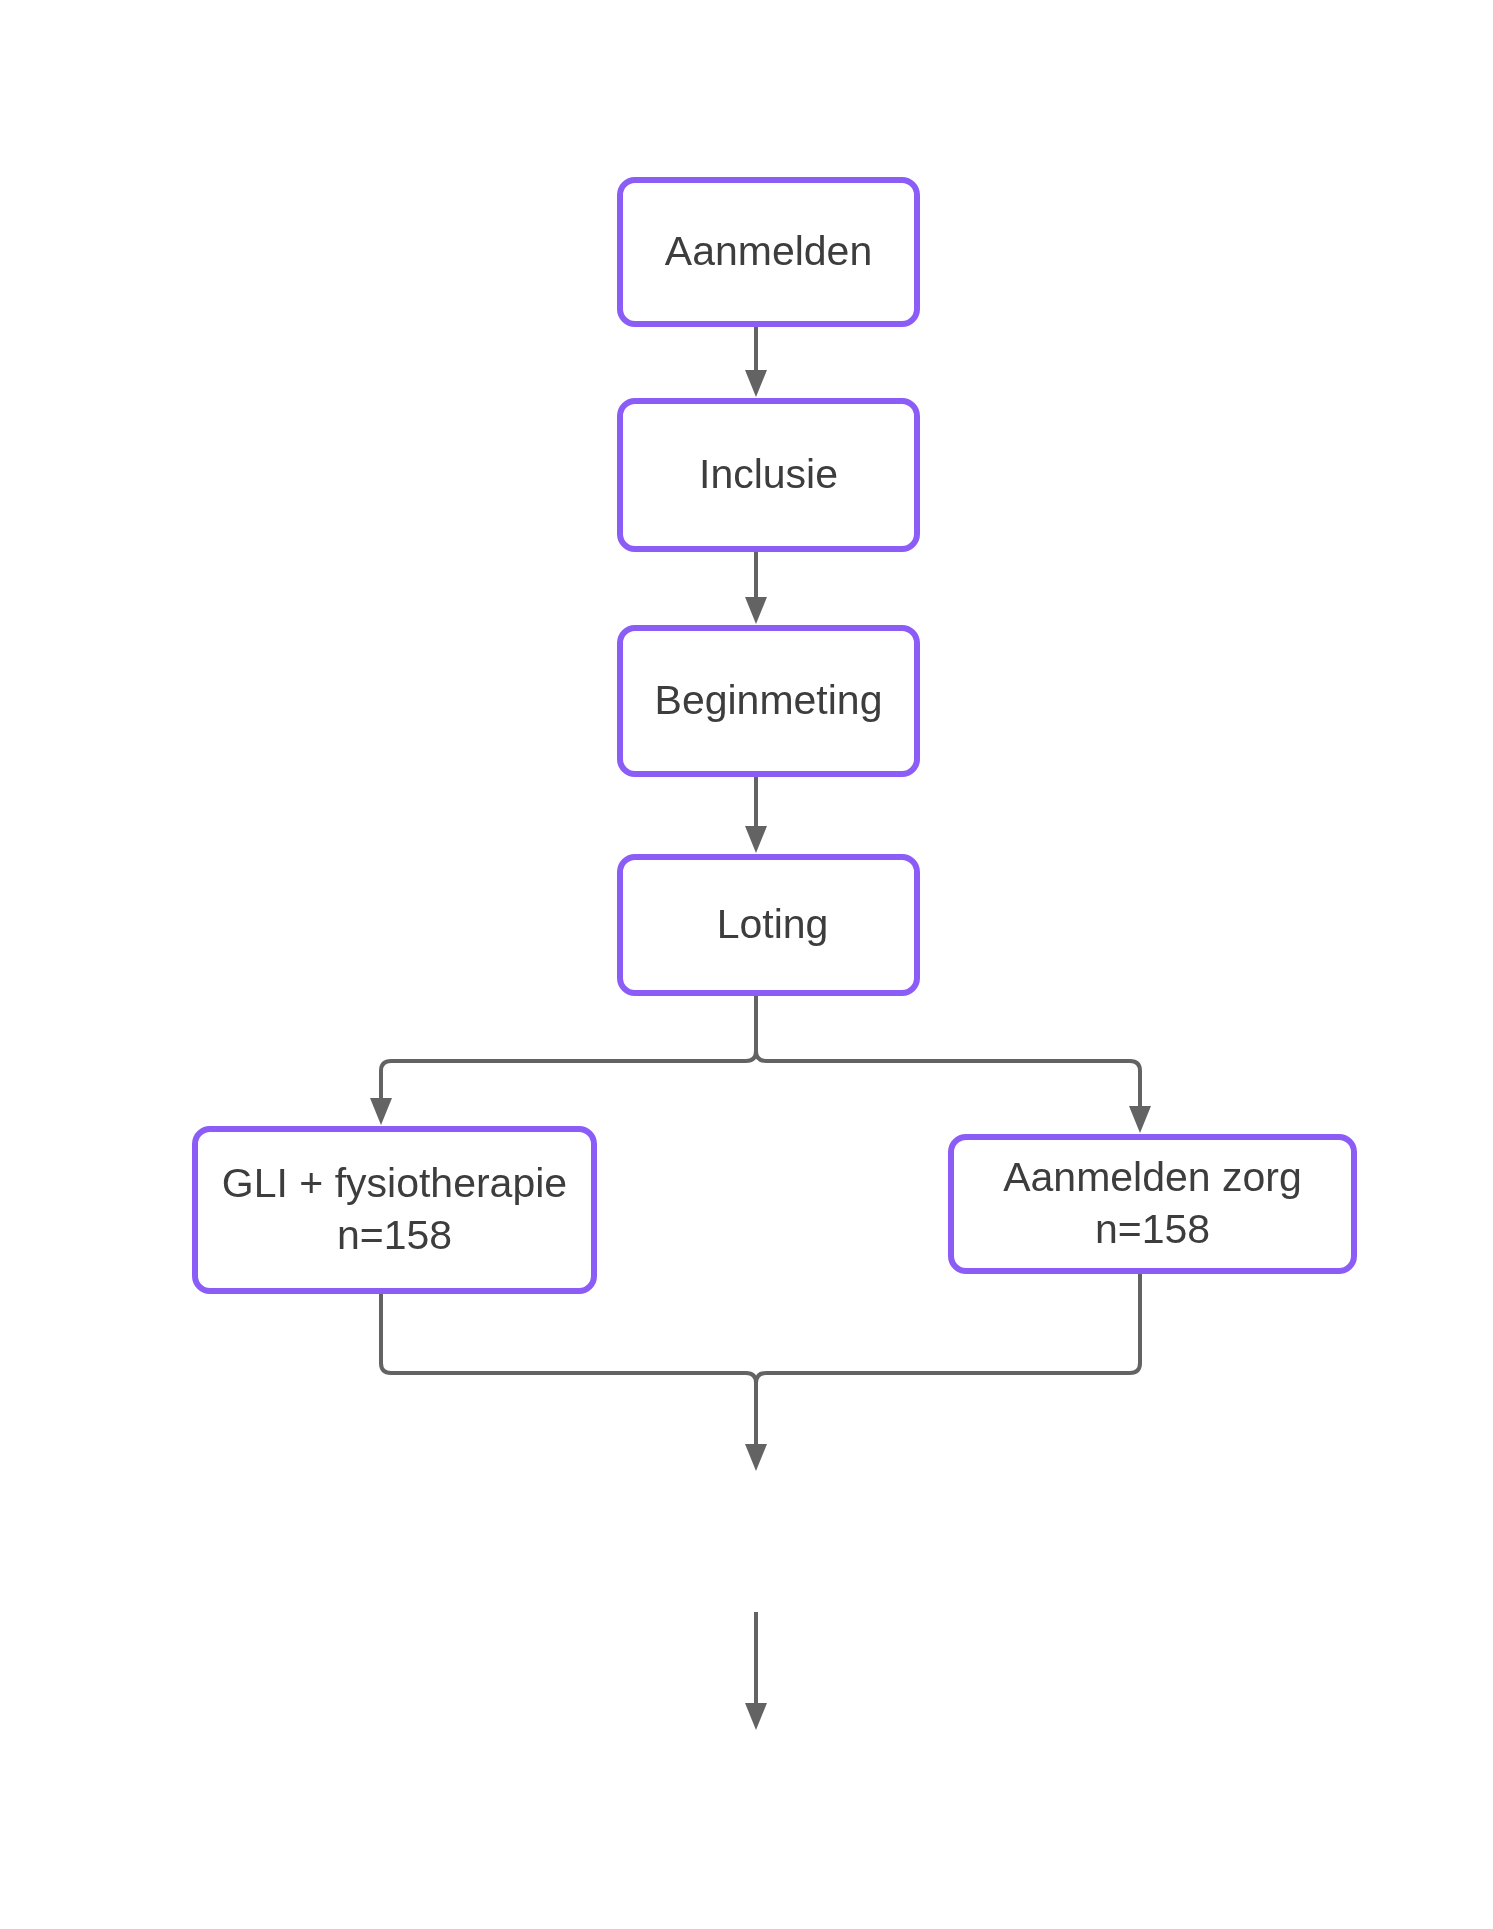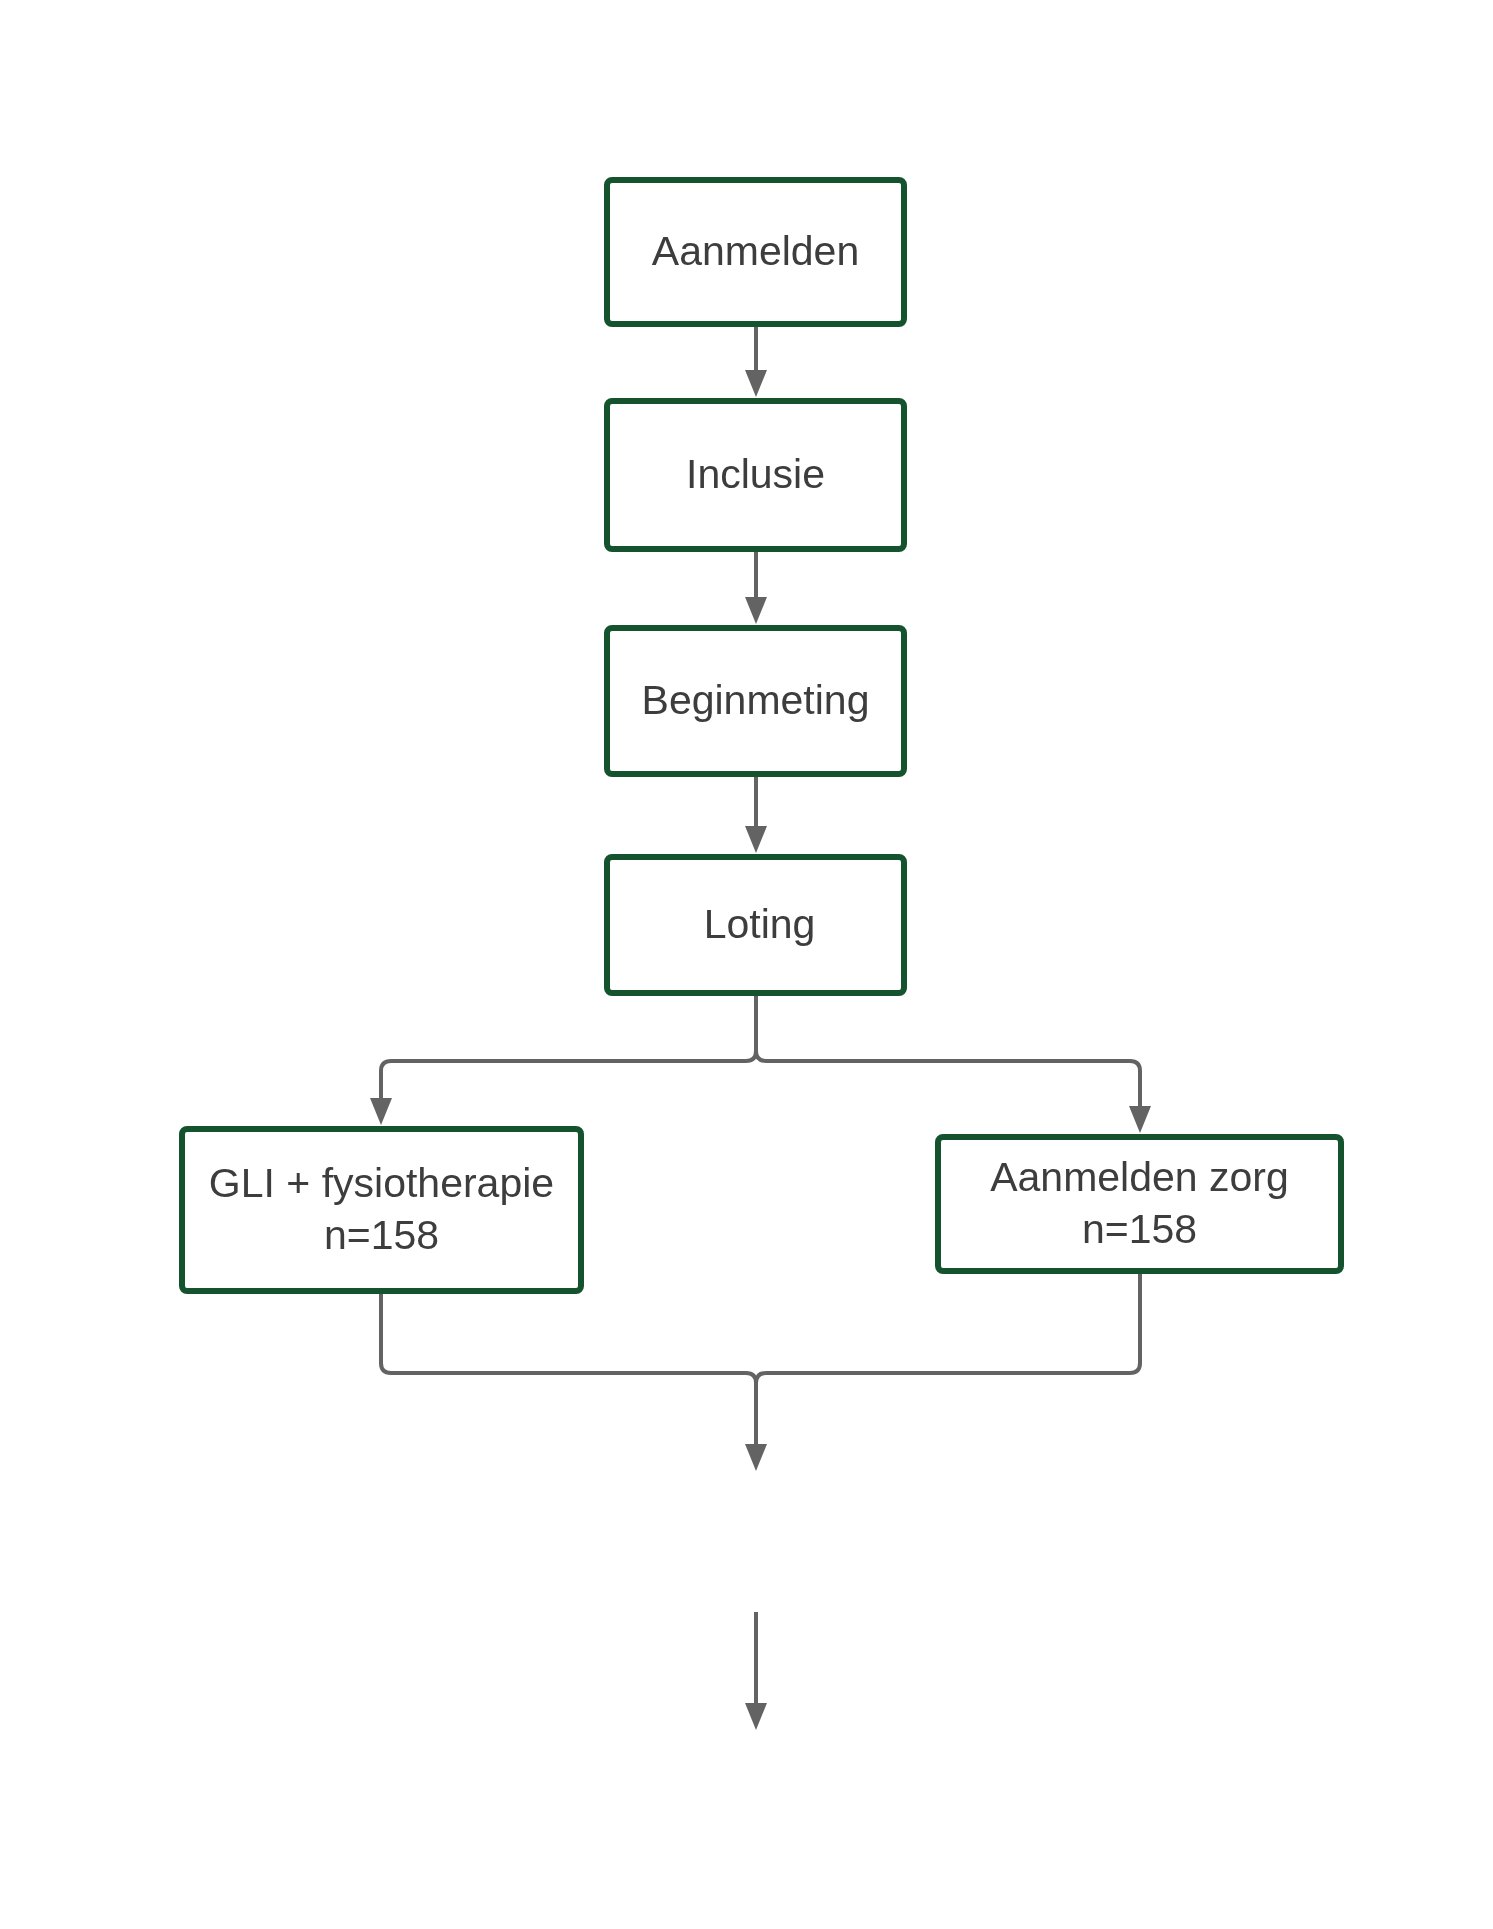--- a/index.html
+++ b/index.html
@@ -28,30 +28,31 @@
     stroke-width: 4;
   }
   .edge-layer polygon {
     fill: #636363;
     stroke: none;
   }
   .node {
     position: absolute;
     box-sizing: border-box;
     background: #ffffff;
-    border: 6px solid #14532d;
-    border-radius: 8px;
+    border: 6px solid #8b5cf6;
+    border-radius: 18px;
     display: flex;
     flex-direction: column;
     align-items: center;
     justify-content: center;
     text-align: center;
     color: #3d3d3d;
     font-size: 41px;
     line-height: 1.26;
+    margin-left: 13px;
   }
   .node span { display: block; white-space: nowrap; }
 
   .n-aanmelden   { left: 604px; top: 177px;  width: 303px; height: 150px; }
   .n-inclusie    { left: 604px; top: 398px;  width: 303px; height: 154px; }
   .n-beginmeting { left: 604px; top: 625px;  width: 303px; height: 152px; }
   .n-loting      { left: 604px; top: 854px;  width: 303px; height: 142px; padding-left: 8px; }
   .n-gli         { left: 179px; top: 1126px; width: 405px; height: 168px; }
   .n-reguliere   { left: 935px; top: 1134px; width: 409px; height: 140px; }
   .n-metingen    { left: 603px; top: 1472px; width: 304px; height: 140px; }

